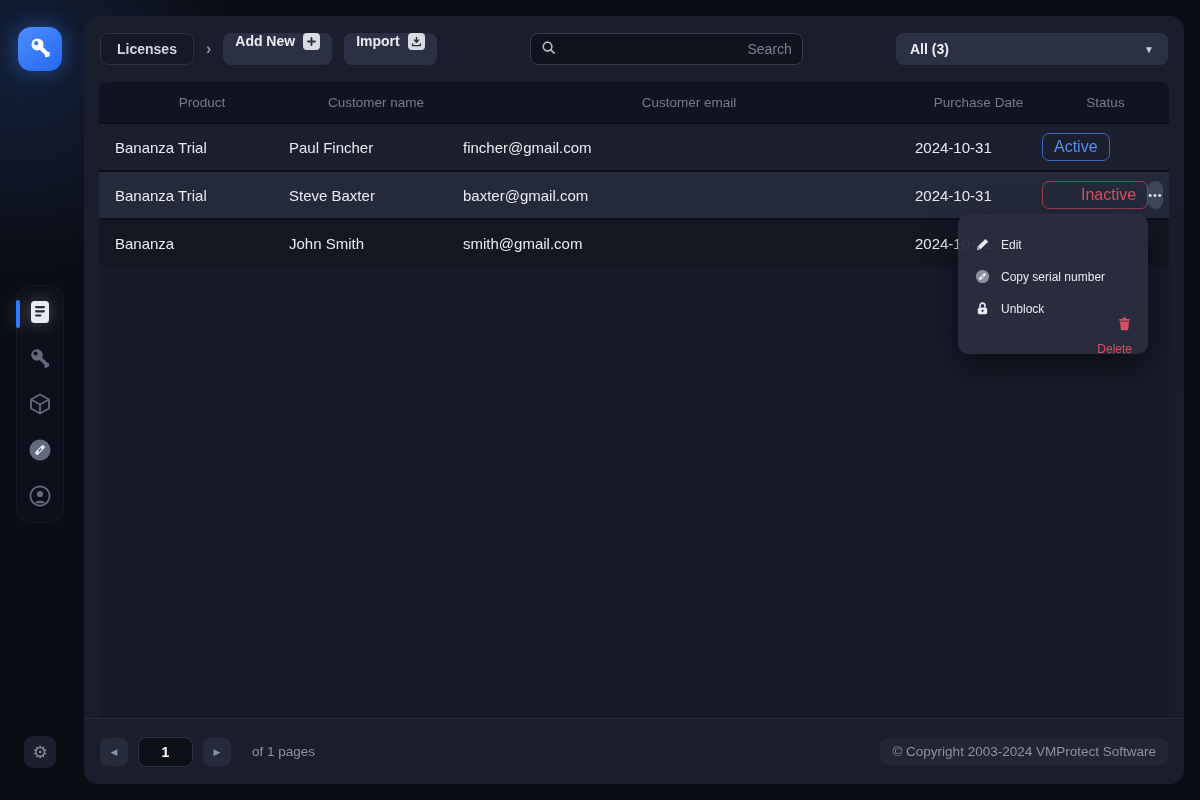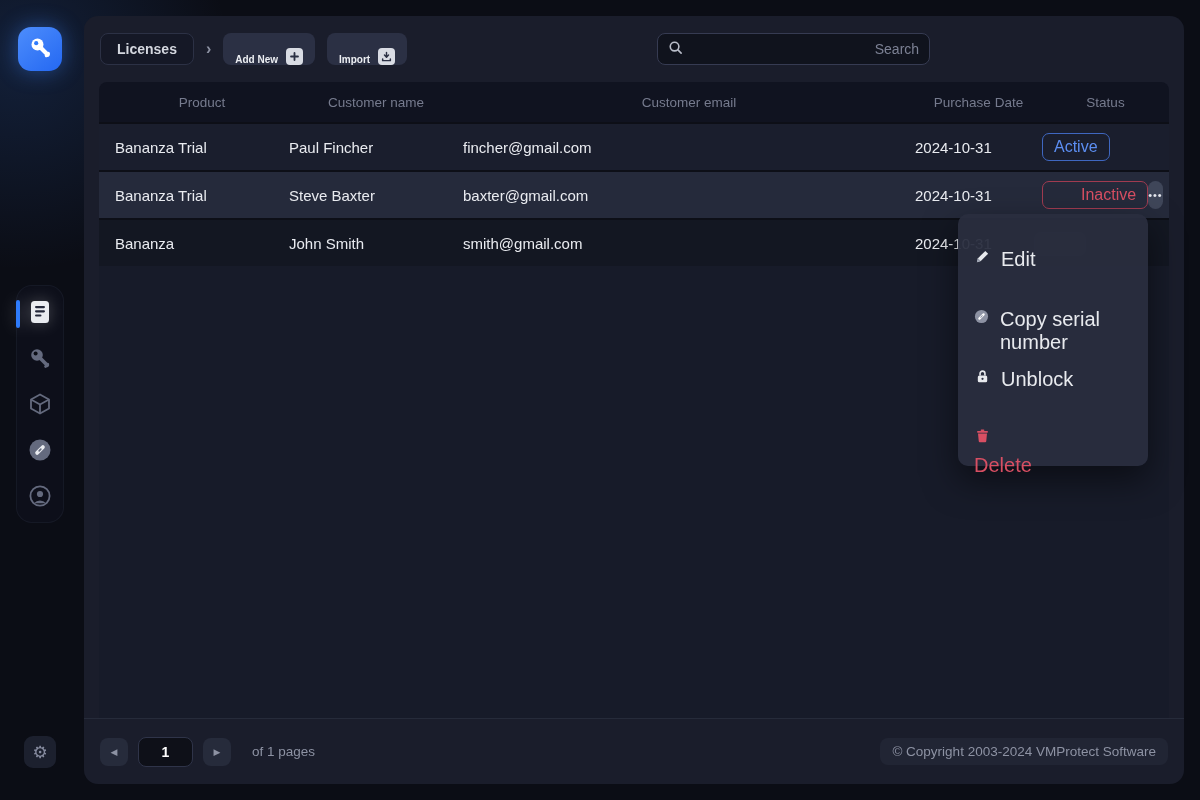--- a/index.html
+++ b/index.html
@@ -40,22 +40,22 @@
 
   
   .topbar { height:66px; display:flex; align-items:center; padding:4px 16px; gap:12px; flex:none; }
   .crumb {
     height:32px; line-height:30px; padding:0 16px; border-radius:8px;
     background:#151826; border:1px solid #2c3145; color:#d4d7df; font-size:14px; font-weight:600;
   }
   .chev { color:#8d92a3; font-size:16px; font-weight:700; }
   .tbtn {
     height:32px; padding:0 12px; border-radius:8px; background:#2b3044; border:none;
-    color:#eceef2; font-size:10px; font-weight:700; font-family:inherit;
-    display:flex; align-items:flex-end; gap:8px; cursor:pointer;
+    color:#eceef2; font-size:14px; font-weight:700; font-family:inherit;
+    display:flex; align-items:flex-start; gap:8px; cursor:pointer;
   }
   .btn-ico { width:17px; height:17px; border-radius:4px; background:#d9dce4; display:grid; place-items:center; }
   .searchbox {
     width:273px; height:32px; border-radius:8px; border:1px solid #363b52; background:#10131d;
     display:flex; align-items:center; padding:0 10px; gap:8px;
   }
   .searchbox input { flex:1; background:transparent; border:none; outline:none; color:#c8ccd6; font-size:14px; font-family:inherit;text-align:right; }
   .searchbox input::placeholder { color:#7c8194; }
   .spacer { flex:1; }
   .dropdown {
@@ -93,21 +93,21 @@
   
   .ghost-badge {
     position:absolute; left:950px; top:216px; width:52px; height:24px; border-radius:7px;
     background:rgba(205,185,145,0.10); border:1px solid rgba(255,255,255,0.05); z-index:5;
   }
   .ctxmenu {
     position:absolute; left:874px; top:198px; width:190px; z-index:10;
     background:rgba(41,45,62,0.95); border-radius:10px; padding:6px 0;
     box-shadow:0 14px 34px rgba(0,0,0,0.5);
   }
-  .mitem { height:32px; display:flex; align-items:flex-start; gap:11px; padding:0 16px; font-size:20px; color:#e8eaee; cursor:pointer;margin-top:28px; }
+  .mitem { height:32px; display:flex; align-items:flex-end; gap:11px; padding:0 16px; font-size:12px; color:#e8eaee; cursor:pointer; }
   .mitem.danger { color:#d84f63;flex-direction:column; }
   .micon { width:16px; height:16px; display:grid; place-items:center; }
 
   
   .bottombar { height:66px; border-top:1px solid #262b3a; display:flex; align-items:center; padding:0 16px; gap:10px; flex:none; }
   .pg-btn {
     width:28px; height:28px; border-radius:8px; background:#262b3b; border:none;
     color:#8d92a3; font-size:9px; display:grid; place-items:center; cursor:pointer; font-family:inherit;
   }
   .pg-box {
@@ -213,20 +213,24 @@
     <div class="searchbox">
       <span>
         <svg width="15" height="15" viewBox="0 0 16 16" fill="none" stroke="#b9bdc9" stroke-width="1.7">
           <circle cx="7" cy="7" r="4.6"></circle>
           <path d="M10.6 10.6 L14 14" stroke-linecap="round"></path>
         </svg>
       </span>
       <input type="text" placeholder="Search" style="">
     </div>
     <div class="spacer"></div>
+    <div class="dropdown">
+      <span class="dd-label">All (3)</span>
+      <span class="dd-caret">▼</span>
+    </div>
   </div>
 
   <div class="thead">
     <div>Product</div>
     <div>Customer name</div>
     <div>Customer email</div>
     <div>Purchase Date</div>
     <div>Status</div>
   </div>
 

